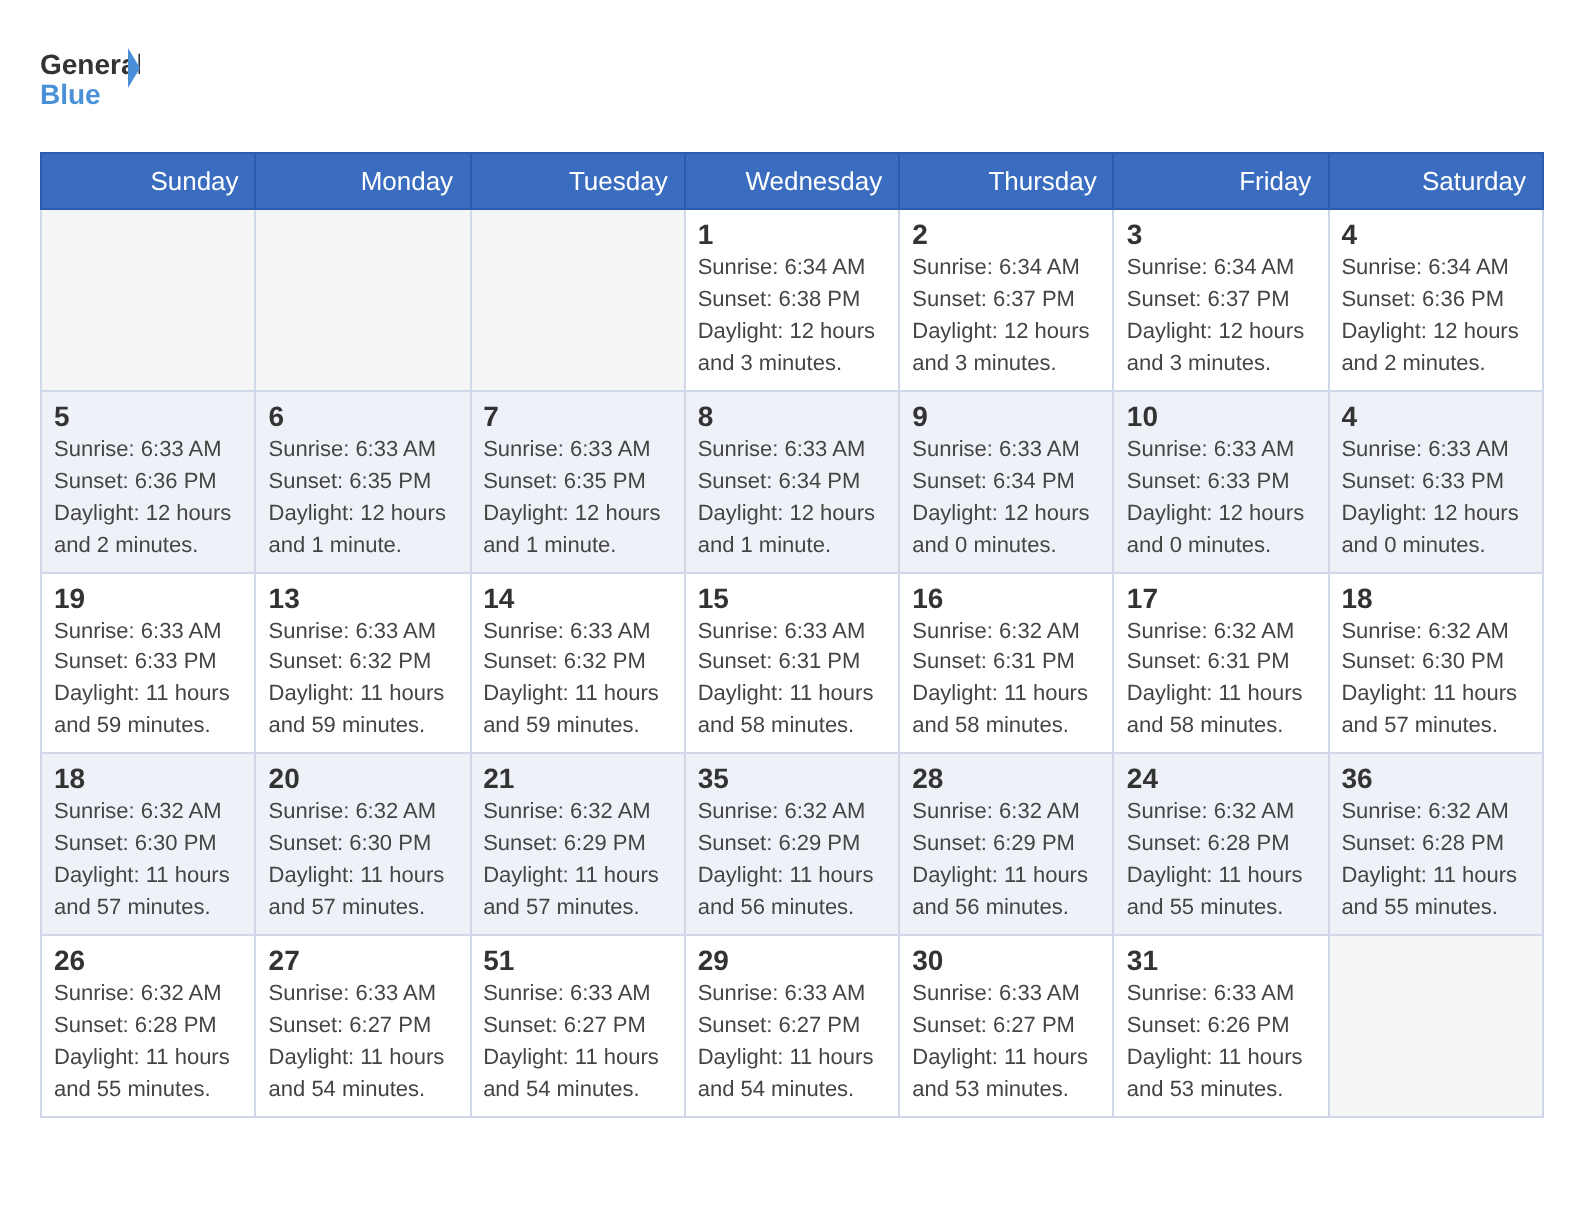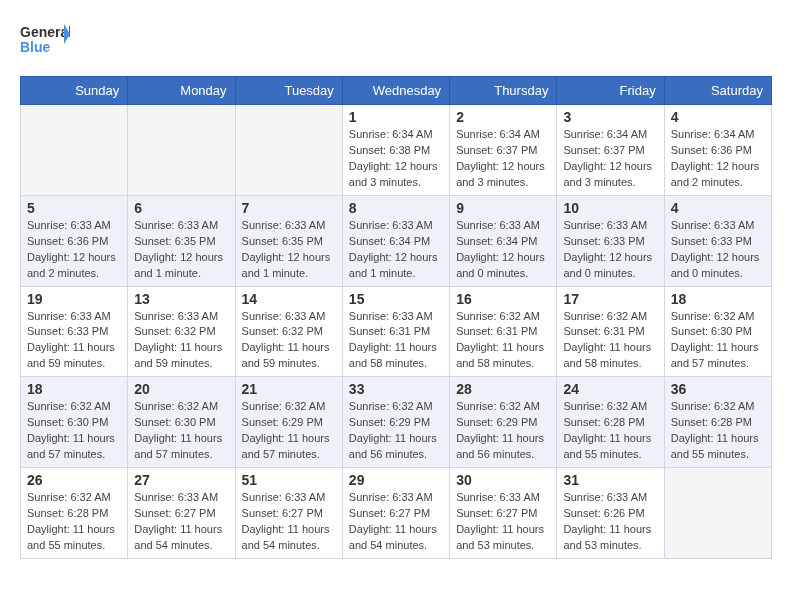--- a/index.html
+++ b/index.html
@@ -193,21 +193,21 @@
         </td>
         <td>
           <div class="day-num">20</div>
           <div class="day-info">Sunrise: 6:32 AM<br>Sunset: 6:30 PM<br>Daylight: 11 hours and 57 minutes.</div>
         </td>
         <td>
           <div class="day-num">21</div>
           <div class="day-info">Sunrise: 6:32 AM<br>Sunset: 6:29 PM<br>Daylight: 11 hours and 57 minutes.</div>
         </td>
         <td>
-          <div class="day-num">33</div>
+          <div class="day-num">35</div>
           <div class="day-info">Sunrise: 6:32 AM<br>Sunset: 6:29 PM<br>Daylight: 11 hours and 56 minutes.</div>
         </td>
         <td>
           <div class="day-num">28</div>
           <div class="day-info">Sunrise: 6:32 AM<br>Sunset: 6:29 PM<br>Daylight: 11 hours and 56 minutes.</div>
         </td>
         <td>
           <div class="day-num">24</div>
           <div class="day-info">Sunrise: 6:32 AM<br>Sunset: 6:28 PM<br>Daylight: 11 hours and 55 minutes.</div>
         </td>

